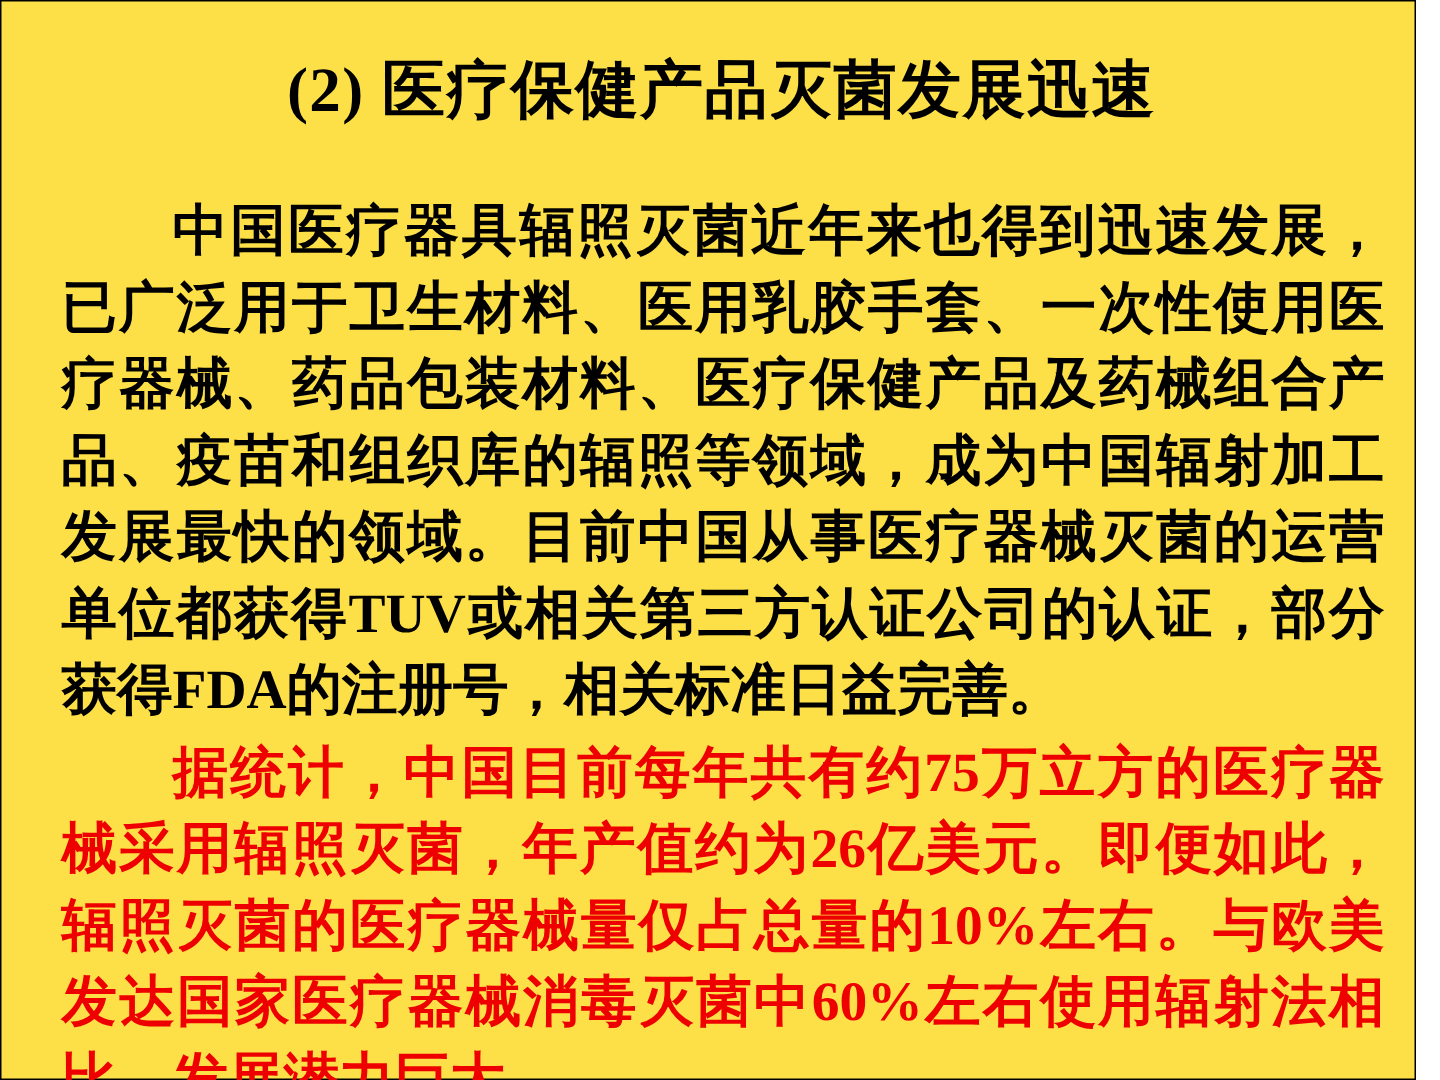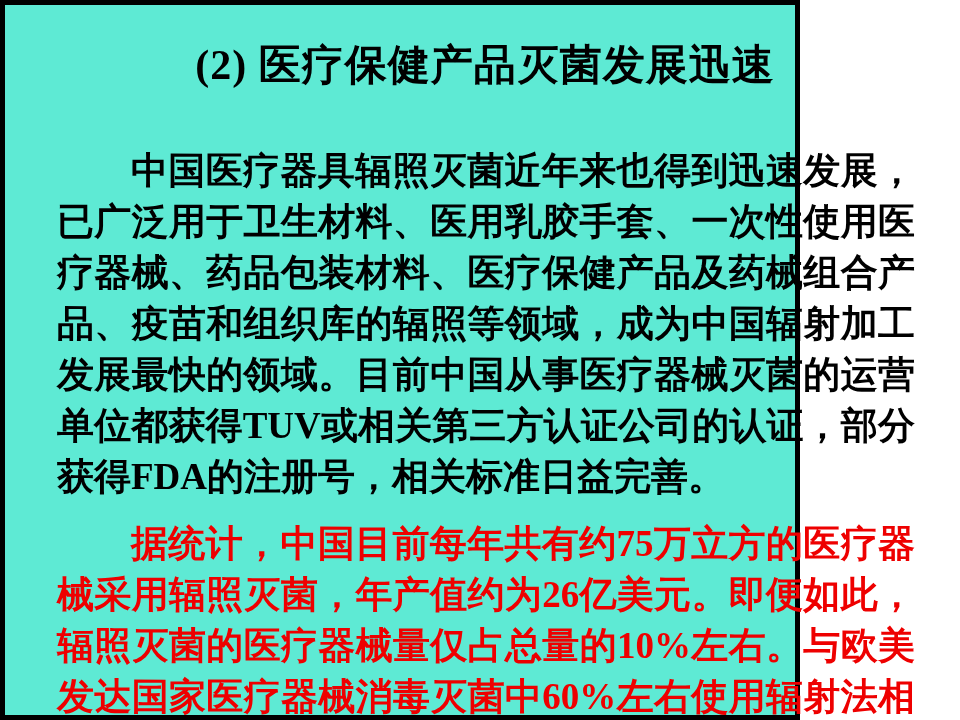--- a/index.html
+++ b/index.html
@@ -8,25 +8,25 @@
   }
   body {
     width: 960px;
     height: 720px;
     background: #ffffff;
     font-family: "Liberation Serif", serif;
     overflow: hidden;
   }
   .slide {
     position: relative;
-    width: 800px;
+    width: 944px;
     height: 720px;
     box-sizing: border-box;
-    background: #5eead4;
-    border: 5px solid #000000;
+    background: #fde047;
+    border: 1px solid #000000;
   }
   .slide-title {
     position: absolute;
     left: 0;
     top: 34px;
     width: 960px;
     text-align: center;
     font-family: "Liberation Serif", serif;
     font-weight: bold;
     font-size: 42px;
@@ -40,21 +40,21 @@
     top: 124px;
     width: 890px;
   }
   .para {
     font-family: "Liberation Serif", serif;
     font-weight: bold;
     font-size: 37px;
     line-height: 51px;
     text-align: justify;
     text-justify: inter-ideograph;
-    margin: 16px;
+    margin: 4px;
     text-indent: 2em;
   }
   .para-black {
     color: #000000;
   }
   .para-red {
     color: #ee0000;
     margin-top: 2px;
   }
 </style>

